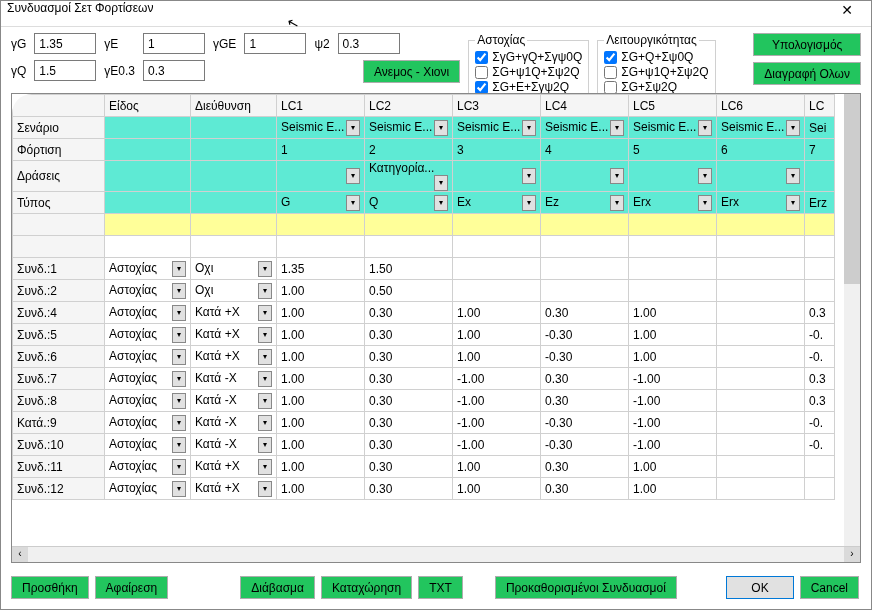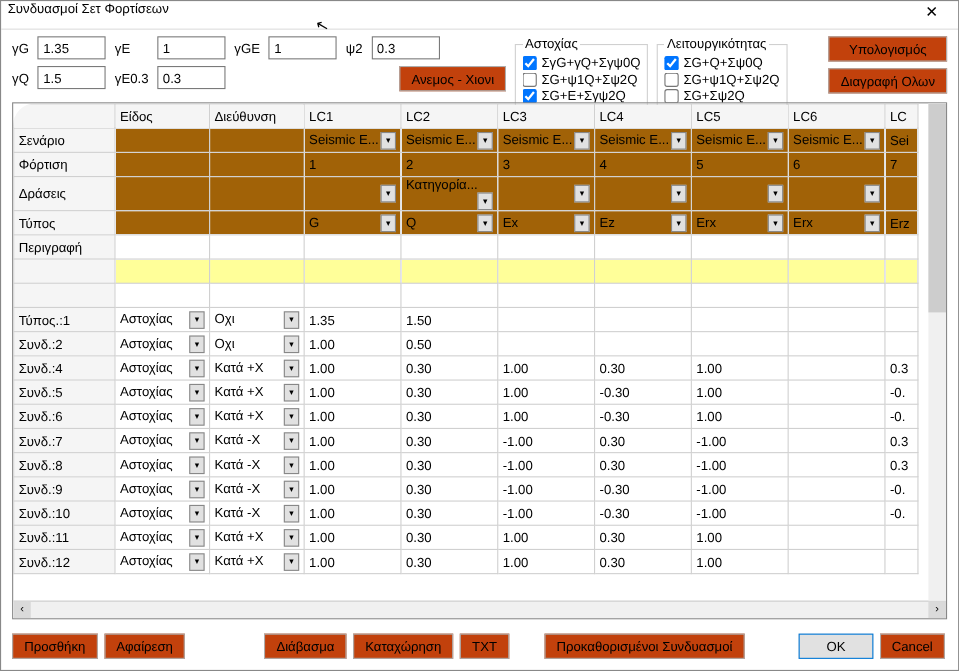--- a/index.html
+++ b/index.html
@@ -6,34 +6,34 @@
 body { background: #fff; width: 872px; height: 610px; border: 1px solid #888; position: relative; }
 .titlebar { height: 26px; display: flex; padding: 0 6px; border-bottom: 1px solid #ddd; }
 .titlebar .title { flex: 1; }
 .titlebar .close { width: 36px; height: 20px; text-align: center; line-height: 18px; font-size: 14px; cursor: pointer; }
 .cursor { position: absolute; top: 14px; left: 286px; font-size: 14px; pointer-events: none; z-index: 10; transform: rotate(-15deg); }
 .top { display: flex; gap: 8px; padding: 6px 10px; align-items: flex-start; }
 .params { display: grid; grid-template-columns: auto 62px auto 62px; gap: 6px 8px; align-items: center; }
 .params2 { display: grid; grid-template-columns: auto 62px auto 62px; gap: 6px 8px; align-items: center; }
 .lbl { white-space: nowrap; }
 input[type=text] { border: 1px solid #7a7a7a; height: 21px; padding: 0 4px; width: 100%; }
-.btn { border: 1px solid #adadad; background: #c2410c; height: 23px; padding: 0 10px; cursor: pointer; white-space: nowrap; }
+.btn { border: 1px solid #adadad; background: #22c55e; height: 23px; padding: 0 10px; cursor: pointer; white-space: nowrap; }
 .btn.primary { border-color: #0078d7; background: #e1e1e1; padding: 0 24px; }
 fieldset { border: 1px solid #d0d0d0; padding: 2px 6px 4px; }
 fieldset legend { padding: 0 2px; }
 .chk-row { display: flex; align-items: center; gap: 4px; margin: 1px 0; }
 .chk-row input { width: 13px; height: 13px; }
 .rightbtns { display: flex; flex-direction: column; gap: 6px; margin-left: auto; }
 .gridwrap { position: absolute; top: 92px; left: 10px; right: 10px; bottom: 46px; border: 1px solid #888; overflow: hidden; }
 .gridinner { overflow: auto; height: calc(100% - 16px); border-radius: 20px; }
 table { border-collapse: collapse; table-layout: fixed; }
 th, td { border: 1px solid #d0d0d0; height: 22px; padding: 0 4px; text-align: left; white-space: nowrap; overflow: hidden; }
 th { background: #f5f5f5; font-weight: normal; position: sticky; top: 0; }
 .rowhead { background: #f5f5f5; width: 92px; }
-.cyan td { background: #a16207; }
+.cyan td { background: #5eead4; }
 .cyan .rowhead { background: #f5f5f5; }
 .yellow td { background: #ffff99; }
 .yellow .rowhead { background: #f5f5f5; }
 .dd { width: 14px; height: 16px; border: 1px solid #888; background: #e1e1e1; display: inline-block; float: right; font-size: 8px; text-align: center; line-height: 14px; cursor: pointer; }
 .dd::after { content: "▾"; }
 .wcol { width: 86px; }
 .wlc { width: 88px; }
 .hscroll { height: 16px; background: #f0f0f0; border-top: 1px solid #ccc; position: relative; }
 .hscroll .arrow { position: absolute; width: 16px; height: 15px; background: #dadada; text-align: center; line-height: 14px; font-size: 10px; cursor: pointer; }
 .hscroll .al { left: 0; } .hscroll .ar { right: 0; }
@@ -192,32 +192,20 @@
             <td></td>
             <td></td>
         <td><span>G</span><span class="dd"></span></td>
         <td><span>Q</span><span class="dd"></span></td>
         <td><span>Ex</span><span class="dd"></span></td>
         <td><span>Ez</span><span class="dd"></span></td>
         <td><span>Erx</span><span class="dd"></span></td>
         <td><span>Erx</span><span class="dd"></span></td>
         <td>Erz</td>
       </tr>
-      <tr>
-        <td class="rowhead">Περιγραφή</td>
-        <td></td>
-            <td></td>
-            <td></td>
-            <td></td>
-            <td></td>
-            <td></td>
-            <td></td>
-            <td></td>
-            <td></td>
-      </tr>
       <tr class="yellow">
         <td class="rowhead"></td>
             <td></td>
             <td></td>
             <td></td>
             <td></td>
             <td></td>
             <td></td>
             <td></td>
             <td></td>
@@ -229,21 +217,21 @@
             <td></td>
             <td></td>
             <td></td>
             <td></td>
             <td></td>
             <td></td>
             <td></td>
             <td></td>
       </tr>
     <tr>
-            <td class="rowhead">Τύπος.:1</td>
+            <td class="rowhead">Συνδ.:1</td>
             <td>Αστοχίας<span class="dd"></span></td>
             <td>Οχι<span class="dd"></span></td>
             <td>1.35</td>
             <td>1.50</td>
             <td></td>
             <td></td>
             <td></td>
             <td></td>
             <td></td>
           </tr>
@@ -313,21 +301,21 @@
             <td>Κατά -X<span class="dd"></span></td>
             <td>1.00</td>
             <td>0.30</td>
             <td>-1.00</td>
             <td>0.30</td>
             <td>-1.00</td>
             <td></td>
             <td>0.3</td>
           </tr>
           <tr>
-            <td class="rowhead">Συνδ.:9</td>
+            <td class="rowhead">Κατά.:9</td>
             <td>Αστοχίας<span class="dd"></span></td>
             <td>Κατά -X<span class="dd"></span></td>
             <td>1.00</td>
             <td>0.30</td>
             <td>-1.00</td>
             <td>-0.30</td>
             <td>-1.00</td>
             <td></td>
             <td>-0.</td>
           </tr>

